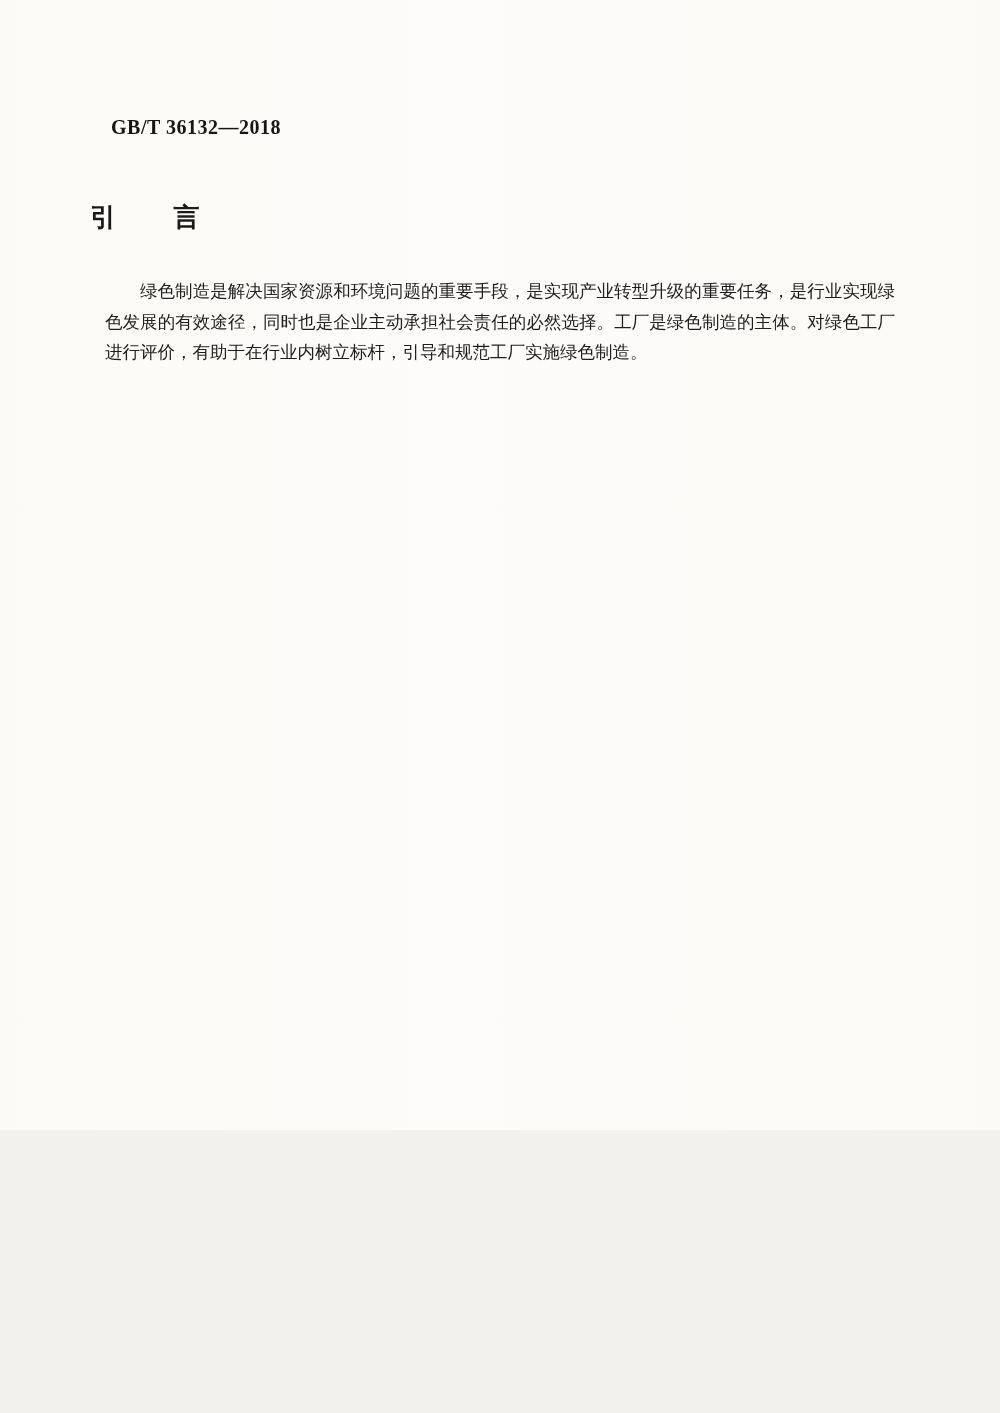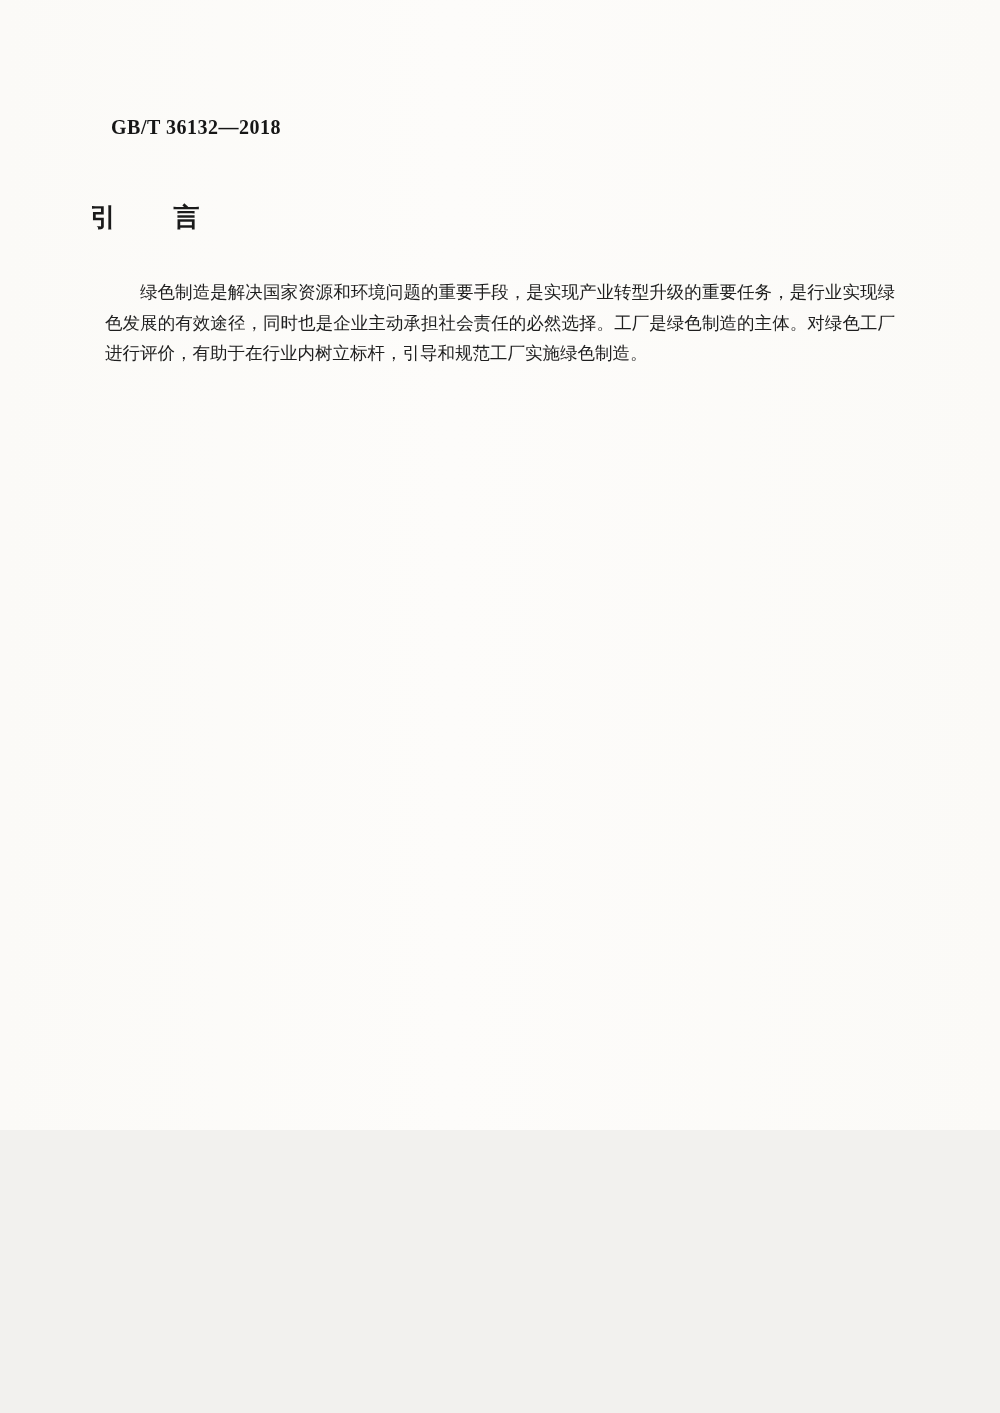--- a/index.html
+++ b/index.html
@@ -46,21 +46,21 @@
     padding-left: 2.2em;
     box-sizing: border-box;
     white-space: nowrap;
     margin-left: 33px;
   }
   .content {
     position: absolute;
     left: 105px;
     top: 277px;
     width: 790px;
-    font-family: Liberation Sans, sans-serif;
+    font-family: Liberation Mono, monospace;
     font-size: 17.5px;
     line-height: 30.5px;
     color: #1e1e1e;
     text-align: justify;
   }
   .content p {
     margin: 0;
     text-indent: 2em;
   }
   .page-number {

